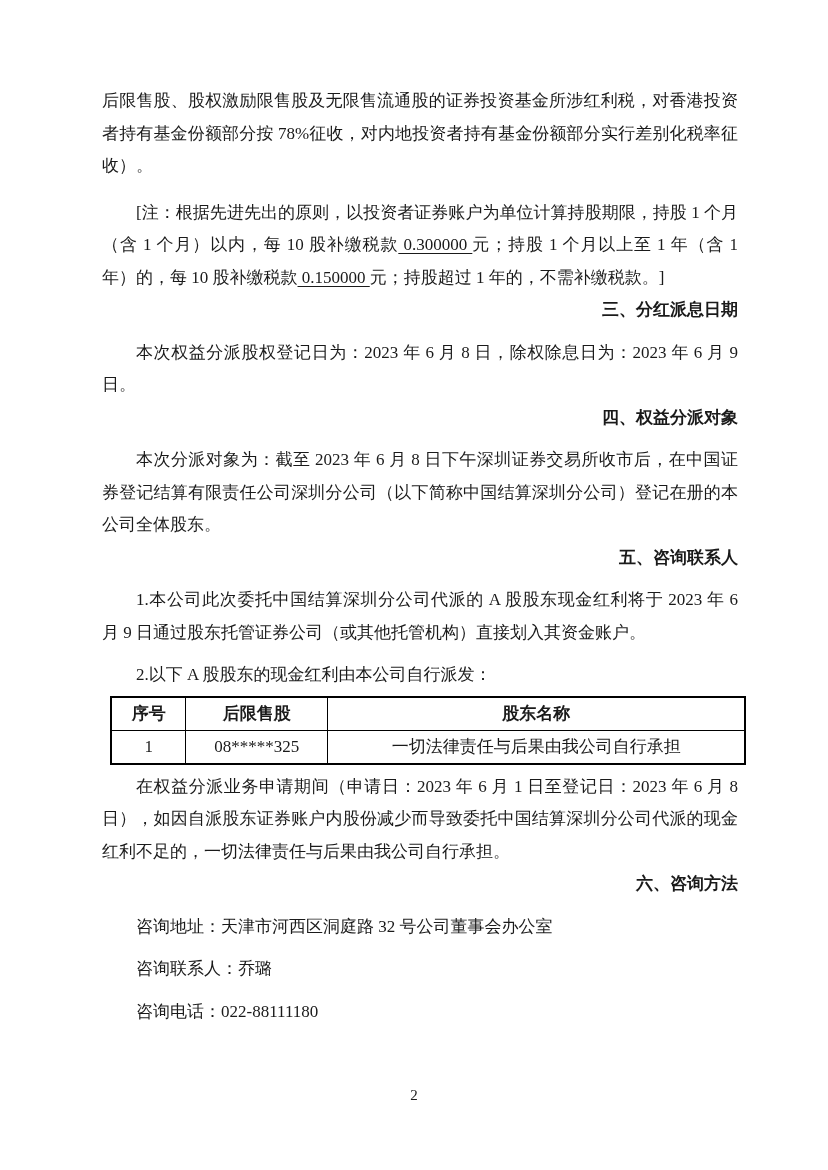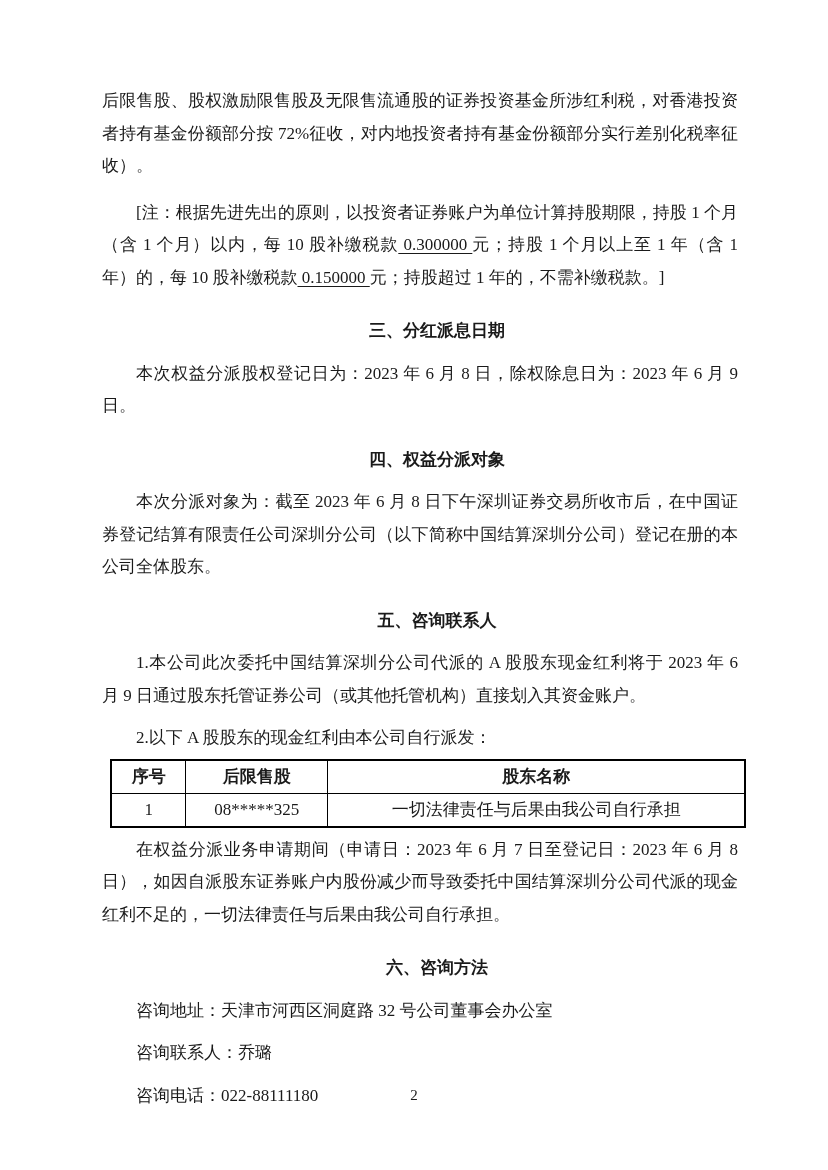--- a/index.html
+++ b/index.html
@@ -34,27 +34,27 @@
     text-indent: 2em;
   }
   p.note {
     margin-top: 14px;
     text-indent: 2em;
   }
   p.after-table {
     margin-top: 6px;
   }
   h2.sec {
-    margin: 21px 0 0 0;
+    margin: 0 0 0 0;
     font-family: "Liberation Sans", "DejaVu Sans", sans-serif;
     font-weight: 700;
     font-size: 17px;
     line-height: 32.5px;
     text-indent: 2em;
-    text-align: center;
+    text-align: right;
   }
   .u {
     text-decoration: underline;
     text-underline-offset: 3px;
   }
   table.shareholders {
     border-collapse: collapse;
     table-layout: fixed;
     width: 636px;
     margin: 4px 0 0 8px;
@@ -93,21 +93,21 @@
     line-height: 20px;
     color: #1a1a1a;
     font-family: "Liberation Serif", "DejaVu Serif", serif;
   }
 </style>
 </head>
 <body>
 
 <div class="page">
 
-  <p class="body carry">后限售股、股权激励限售股及无限售流通股的证券投资基金所涉红利税，对香港投资者持有基金份额部分按 72%征收，对内地投资者持有基金份额部分实行差别化税率征收）。</p>
+  <p class="body carry">后限售股、股权激励限售股及无限售流通股的证券投资基金所涉红利税，对香港投资者持有基金份额部分按 78%征收，对内地投资者持有基金份额部分实行差别化税率征收）。</p>
 
   <p class="body note"><span>[注：根据先进先出的原则，以投资者证券账户为单位计算持股期限，持股 1 个月（含 1 个月）以内，每 10 股补缴税款</span><span class="u"> 0.300000 </span><span>元；持股 1 个月以上至 1 年（含 1 年）的，每 10 股补缴税款</span><span class="u"> 0.150000 </span><span>元；持股超过 1 年的，不需补缴税款。]</span></p>
 
   <h2 class="sec">三、分红派息日期</h2>
   <p class="body indent">本次权益分派股权登记日为：2023 年 6 月 8 日，除权除息日为：2023 年 6 月 9 日。</p>
 
   <h2 class="sec">四、权益分派对象</h2>
   <p class="body indent">本次分派对象为：截至 2023 年 6 月 8 日下午深圳证券交易所收市后，在中国证券登记结算有限责任公司深圳分公司（以下简称中国结算深圳分公司）登记在册的本公司全体股东。</p>
 
   <h2 class="sec">五、咨询联系人</h2>
@@ -129,21 +129,21 @@
     </thead>
     <tbody>
       <tr>
         <td>1</td>
         <td>08*****325</td>
         <td>一切法律责任与后果由我公司自行承担</td>
       </tr>
     </tbody>
   </table>
 
-  <p class="body indent after-table">在权益分派业务申请期间（申请日：2023 年 6 月 7 日至登记日：2023 年 6 月 8 日），如因自派股东证券账户内股份减少而导致委托中国结算深圳分公司代派的现金红利不足的，一切法律责任与后果由我公司自行承担。</p>
+  <p class="body indent after-table">在权益分派业务申请期间（申请日：2023 年 6 月 1 日至登记日：2023 年 6 月 8 日），如因自派股东证券账户内股份减少而导致委托中国结算深圳分公司代派的现金红利不足的，一切法律责任与后果由我公司自行承担。</p>
 
   <h2 class="sec">六、咨询方法</h2>
   <p class="body indent">咨询地址：天津市河西区洞庭路 32 号公司董事会办公室</p>
   <p class="body indent">咨询联系人：乔璐</p>
   <p class="body indent">咨询电话：022-88111180</p>
 
   <div class="footer">2</div>
 
 </div>
 

